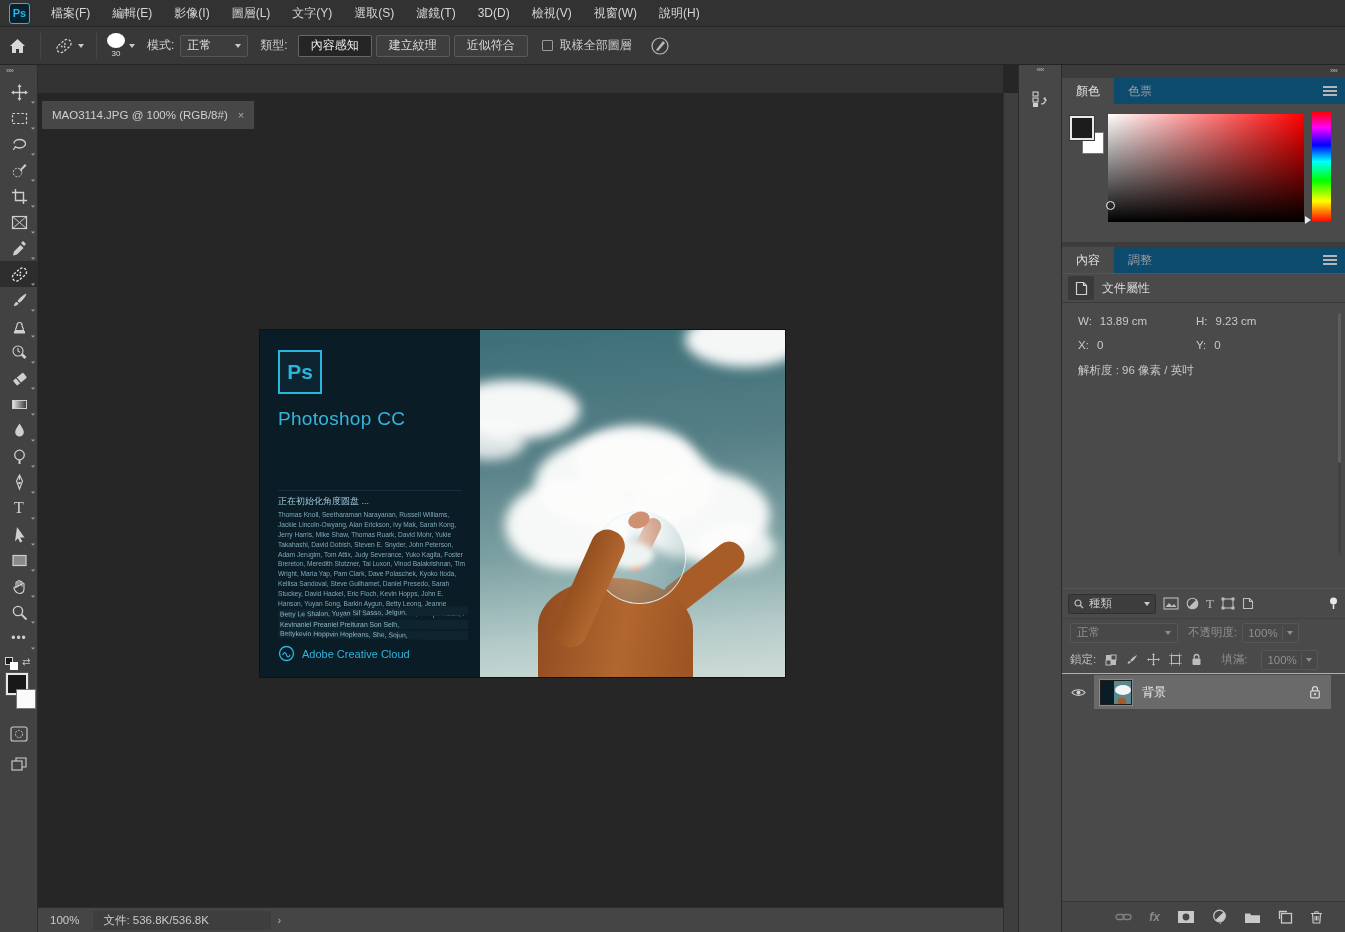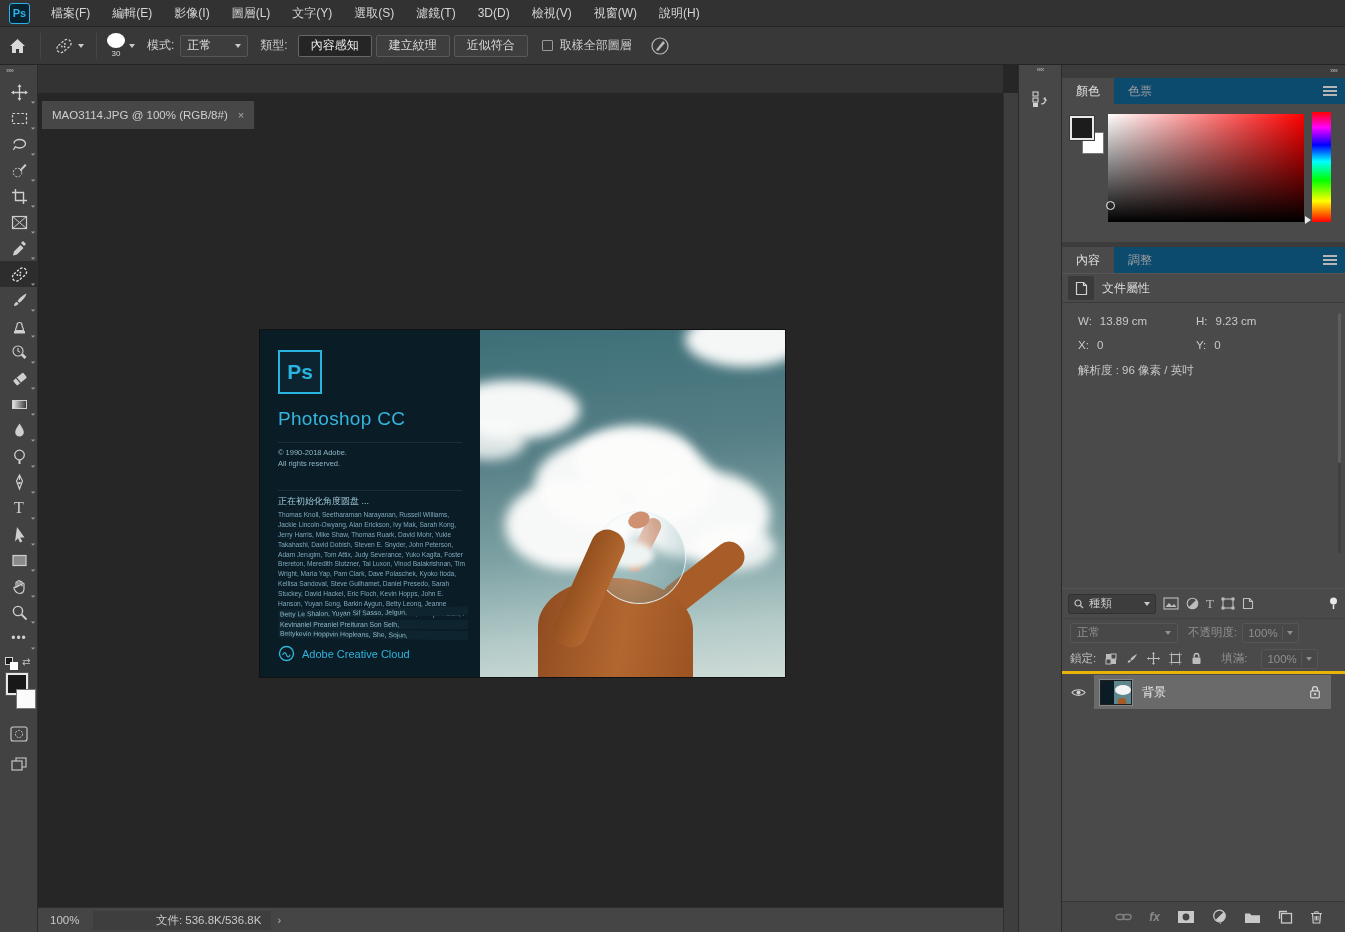--- a/index.html
+++ b/index.html
@@ -52,21 +52,21 @@
 
   
   .tabbar{position:absolute;left:38px;top:65px;width:965px;height:28px;background:#333333;z-index:10;}
   .doc-tab{position:absolute;left:4px;top:0;height:28px;background:#474747;display:flex;align-items:center;
     padding:0 10px;font-size:11.5px;color:#cfcfcf;border-right:1px solid #2a2a2a;margin-top:36px;}
   .doc-close{margin-left:10px;color:#a8a8a8;font-size:11px;}
   .canvas{position:absolute;left:38px;top:93px;width:965px;height:814px;background:#262626;overflow:hidden;}
   .statusbar{position:absolute;left:38px;top:907px;width:965px;height:25px;background:#454545;
     display:flex;align-items:center;font-size:11.5px;color:#c9c9c9;border-top:1px solid #2e2e2e;}
   .status-zoom{padding:0 14px 0 12px;}
-  .status-file{background:#3e3e3e;height:19px;display:flex;align-items:center;padding:0 10px;width:178px;justify-content:flex-end;}
+  .status-file{background:#3e3e3e;height:19px;display:flex;align-items:center;padding:0 10px;width:178px;justify-content:flex-start;}
   .status-chev{color:#b5b5b5;margin-left:6px;font-size:11px;}
   .canvas-vscroll{position:absolute;left:1003px;top:93px;width:15px;height:839px;background:#3e3e3e;border-left:1px solid #2e2e2e;}
 
   
   .ministrip{position:absolute;left:1018px;top:65px;width:44px;height:867px;background:#474747;
     border-left:1px solid #2a2a2a;border-right:1px solid #2a2a2a;}
   .strip-collapse{height:13px;text-align:center;font-size:8px;color:#b5b5b5;letter-spacing:-1px;}
   .strip-btn{width:30px;height:30px;margin:6px auto;display:flex;align-items:center;justify-content:center;}
 
   
@@ -107,21 +107,21 @@
   .kind-box{width:88px;height:20px;background:#3d3d3d;border:1px solid #303030;border-radius:2px;
     display:flex;align-items:center;gap:5px;padding:0 5px;font-size:11.5px;color:#c9c9c9;}
   .kind-box .caret{margin-left:auto;}
   .lp-blend{height:28px;display:flex;align-items:center;padding:0 8px;border-top:1px solid #414141;}
   .blend-box{width:108px;height:20px;background:#484848;border:1px solid #565656;border-radius:2px;
     display:flex;align-items:center;justify-content:space-between;padding:0 6px;font-size:11.5px;color:#8f8f8f;}
   .dim-label{font-size:11.5px;color:#8f8f8f;margin-left:10px;}
   .val-box{height:20px;background:#484848;border:1px solid #565656;border-radius:2px;display:flex;align-items:center;
     gap:4px;padding:0 5px;font-size:11.5px;color:#8f8f8f;margin-left:5px;}
   .val-box .split{width:1px;height:14px;background:#565656;}
-  .lp-lock{height:28px;display:flex;align-items:center;padding:0 8px;gap:9px;border-bottom:3px solid #eab308;}
+  .lp-lock{height:28px;display:flex;align-items:center;padding:0 8px;gap:9px;border-bottom:1px solid #eab308;}
   .lock-label{font-size:11.5px;color:#bdbdbd;}
   .layer-row{height:34px;display:flex;align-items:center;margin-top:1px;}
   .eye-col{width:32px;display:flex;justify-content:center;}
   .layer-sel{flex:1;height:34px;background:#6a6a6a;display:flex;align-items:center;margin-right:14px;}
   .layer-thumb{width:32px;height:25px;margin:0 10px 0 6px;border:1px solid #1e1e1e;outline:1px solid #888;position:relative;overflow:hidden;
     background:linear-gradient(90deg,#0a1c26 0 42%,#5c888d 42%);}
   .layer-thumb .th-cloud{position:absolute;left:14px;top:4px;width:16px;height:10px;background:#f2f5f4;border-radius:50%;}
   .layer-thumb .th-fig{position:absolute;left:17px;bottom:-2px;width:8px;height:8px;background:#a55a28;border-radius:40% 40% 0 0;}
   .layer-name{font-size:12px;color:#e8e8e8;flex:1;}
   .lp-bottom{position:absolute;left:0;bottom:0;width:283px;height:31px;background:#454545;border-top:1px solid #383838;
@@ -412,24 +412,20 @@
     <span class="doc-close">×</span>
   </div>
 </div>
 
 <div class="canvas">
   <div class="artwork">
 
     <div class="splash">
       <div class="sp-logo">Ps</div>
       <div class="sp-title">Photoshop CC</div>
-      <div class="sp-copy">
-        <div>© 1990-2018 Adobe.</div>
-        <div>All rights reserved.</div>
-      </div>
       <div class="sp-loading">正在初始化角度圆盘 ...</div>
       <div class="sp-credits">Thomas Knoll, Seetharaman Narayanan, Russell Williams, Jackie Lincoln-Owyang, Alan Erickson, Ivy Mak, Sarah Kong, Jerry Harris, Mike Shaw, Thomas Ruark, David Mohr, Yukie Takahashi, David Dobish, Steven E. Snyder, John Peterson, Adam Jerugim, Tom Attix, Judy Severance, Yuko Kagita, Foster Brereton, Meredith Stotzner, Tai Luxon, Vinod Balakrishnan, Tim Wright, Maria Yap, Pam Clark, Dave Polaschek, Kyoko Itoda, Kellisa Sandoval, Steve Guilhamet, Daniel Presedo, Sarah Stuckey, David Hackel, Eric Floch, Kevin Hopps, John E. Hanson, Yuyan Song, Barkin Aygun, Betty Leong, Jeanne Rubbo, Jeff Sass, Stephen Nielson, Seth Shaw, Joseph Hsieh, I-Ming Pao, Judy Lee, Sohrab</div>
       <div class="sp-glitch" style="top:278px;transform:rotate(-1deg);">Betty Le Shalon, Yuyan Sif Sasso, Jelgun,</div>
       <div class="sp-glitch" style="top:290px;">Kevinaniel Preaniel Preituran Son Selh,</div>
       <div class="sp-glitch" style="top:300px;transform:rotate(.8deg);">Bettykevin Hoppvin Hopleans, She, Sojun,</div>
       <div class="sp-brand">
         <svg width="17" height="17" viewBox="0 0 17 17">
           <circle cx="8.5" cy="8.5" r="7" fill="none" stroke="#2fb4dc" stroke-width="1.4"></circle>
           <path d="M4.5 10c1.4-3.2 2.9-3.2 4 0 1 2.6 2.6 2.6 3.6-.4" fill="none" stroke="#2fb4dc" stroke-width="1.2"></path>
           </svg>

